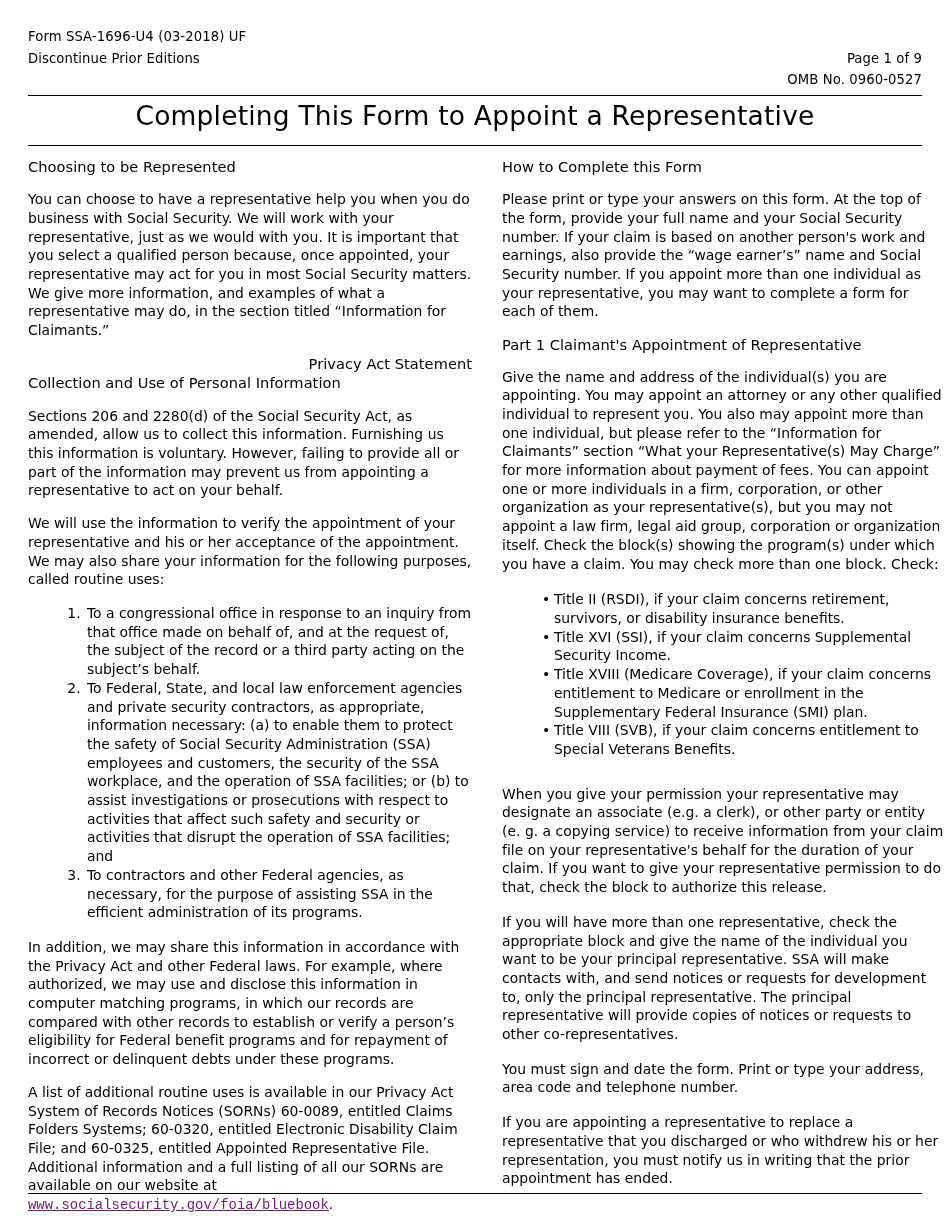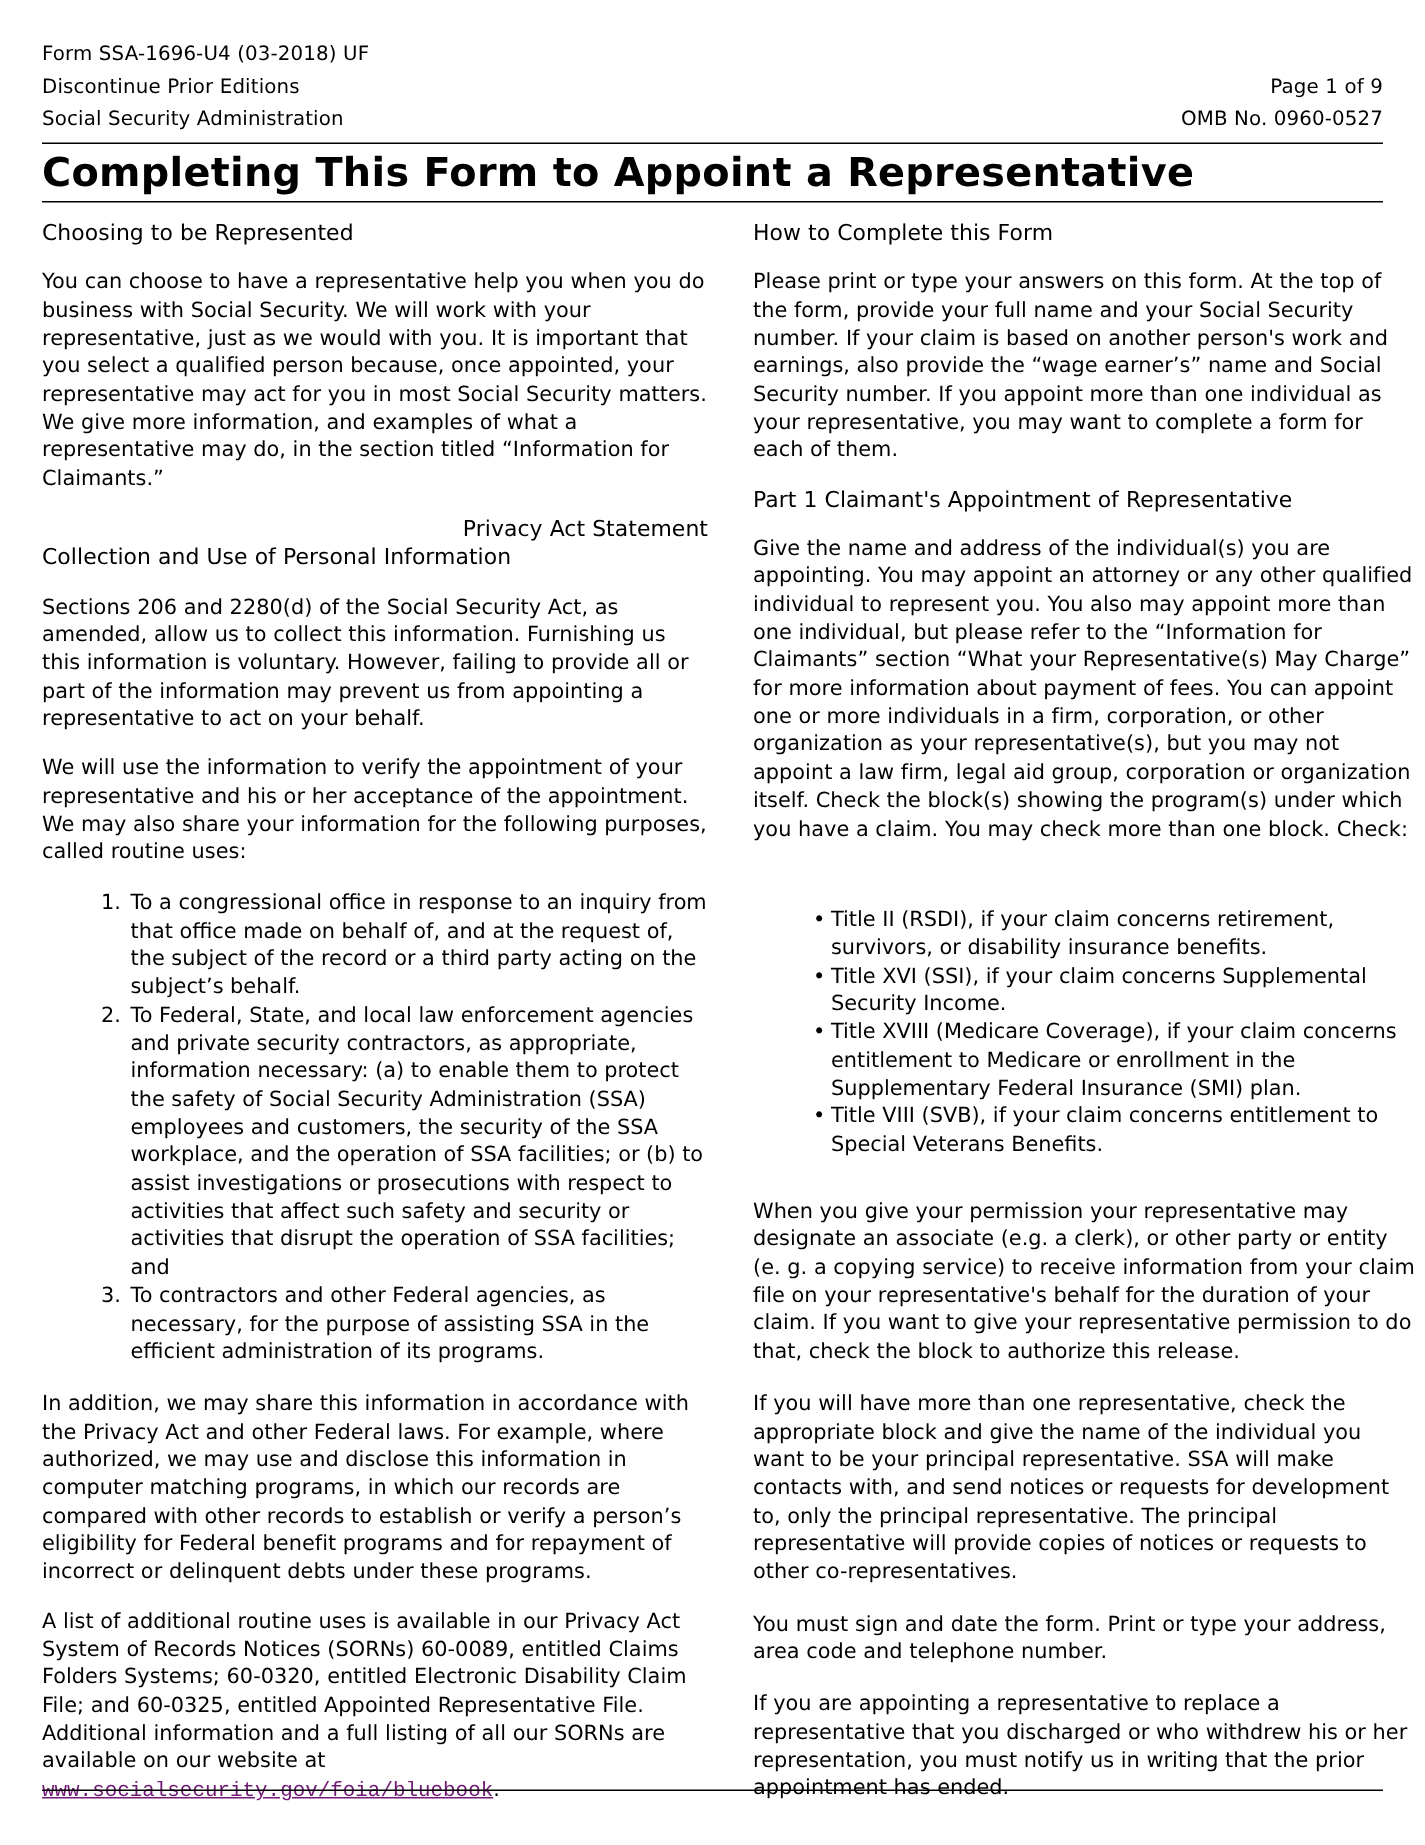--- a/index.html
+++ b/index.html
@@ -40,25 +40,25 @@
 
   .rule {
     border: none;
     border-top: 1.6px solid #000;
     margin: 4px 0 0 0;
     width: 100%;
   }
   .rule.under-title { margin: 2px 0 0 0; }
 
   .doc-title {
-    text-align: left;
+    text-align: center;
     font-size: 26.5px;
-    font-weight: bold;
+    font-weight: normal;
     letter-spacing: 0.2px;
-    margin: 4px 0 3px 0;
+    margin: 4px 0 14px 0;
     line-height: 1.18;
   }
 
   
   .columns {
     display: flex;
     gap: 30px;
     margin-top: 11px;
   }
   .col {
@@ -106,21 +106,21 @@
     position: relative;
     padding-left: 12px;
     margin: 0;
   }
   ul.titles > li::before {
     content: "\2022";
     position: absolute;
     left: 0;
     top: 0;
   }
-  .titles-wrap { margin-top: 42px; }
+  .titles-wrap { margin-top: 17px; }
 
   a.extlink {
     color: #701a75;
     text-decoration: underline;
     font-family: Liberation Mono, monospace;
   }
 
   .bottom-rule {
     position: absolute;
     left: 28px;
@@ -131,21 +131,20 @@
 </style>
 </head>
 <body>
 
 <div class="page">
 
   <div class="form-header">
     <div class="left">
       <span>Form SSA-1696-U4 (03-2018) UF</span>
       <span>Discontinue Prior Editions</span>
-      <span>Social Security Administration</span>
     </div>
     <div class="right">
       <span class="spacer">&nbsp;</span>
       <span>Page 1 of 9</span>
       <span>OMB No. 0960-0527</span>
     </div>
   </div>
 
   <hr class="rule">
 

